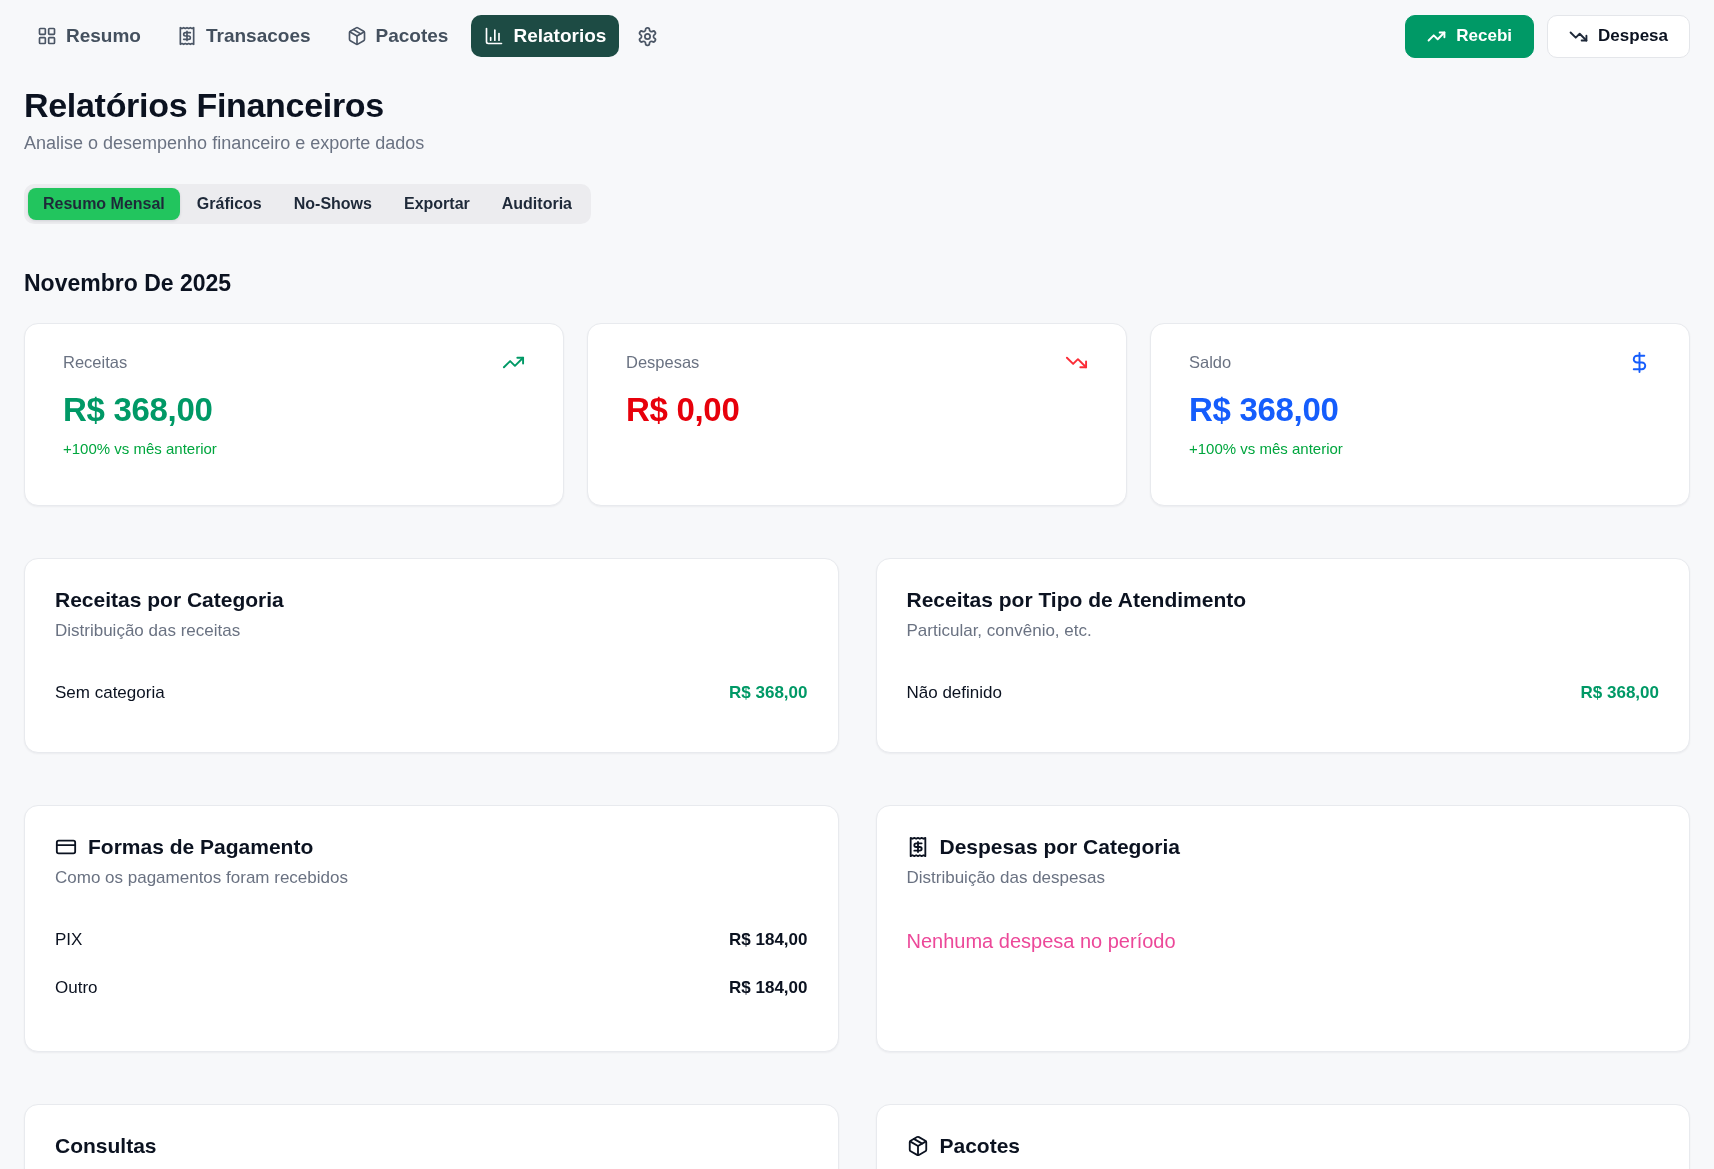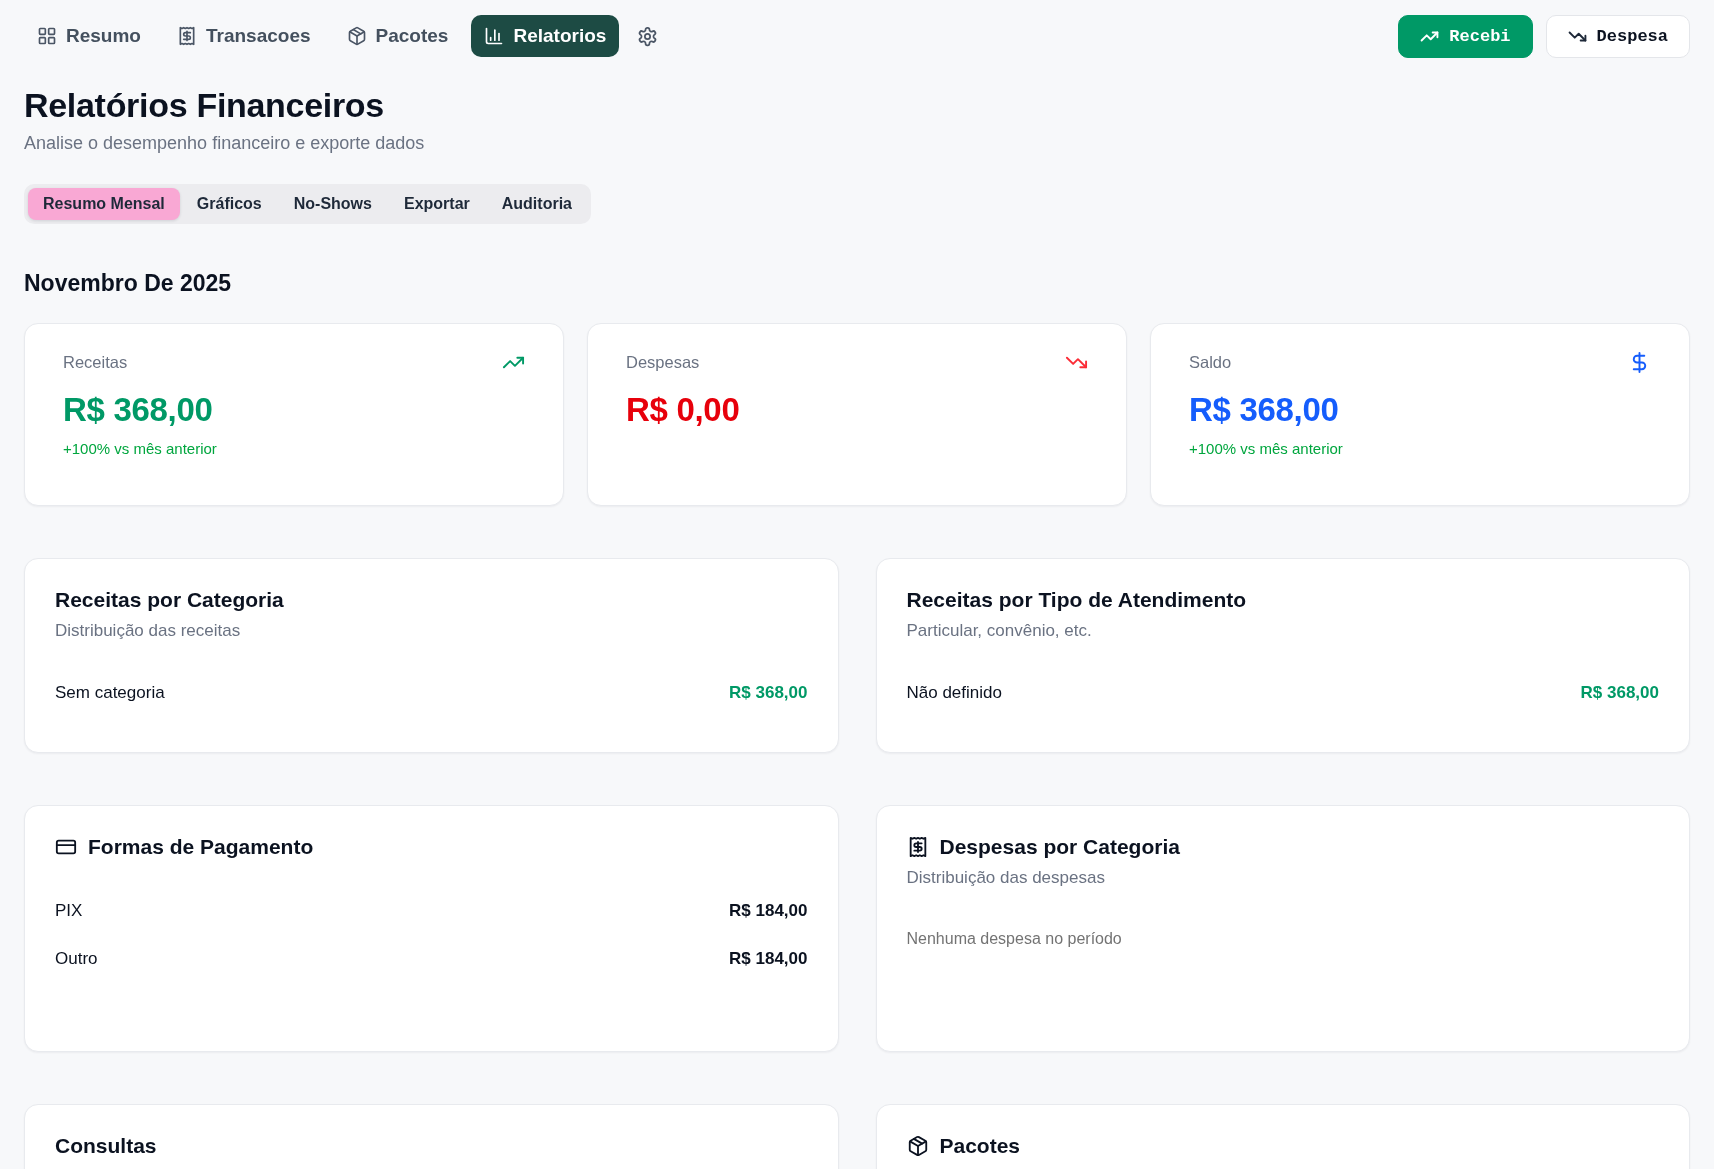--- a/index.html
+++ b/index.html
@@ -23,38 +23,38 @@
   .nav-item svg { width: 20px; height: 20px; stroke: #4a5565; }
   .nav-item.active { background: #1d4b44; color: #ffffff; }
   .nav-item.active svg { stroke: #ffffff; }
   .nav-gear { padding: 10px 8px; background: none; border: none; cursor: pointer; display: flex; }
   .nav-gear svg { width: 21px; height: 21px; stroke: #4a5565; }
   .nav-right { display: flex; align-items: center; gap: 13px; }
   .btn {
     display: flex; align-items: center; gap: 10px;
     height: 43px; padding: 0 21px; border-radius: 10px;
     font-size: 17px; font-weight: 700; cursor: pointer;
-    font-family: Liberation Mono, monospace;
+    font-family: Liberation Sans, sans-serif;
   }
   .btn-green { background: #009966; border: 1px solid #009966; color: #ffffff; }
   .btn-green svg { stroke: #ffffff; width: 19px; height: 19px; }
   .btn-white { background: #ffffff; border: 1px solid #e4e6ea; color: #0b1220; text-align: center; }
   .btn-white svg { stroke: #1e2939; width: 19px; height: 19px; }
 
   
   .page-title { margin-top: 26px; font-size: 34px; font-weight: 700; letter-spacing: -0.3px; color: #0b1220; }
   .page-subtitle { margin-top: 8px; font-size: 18px; color: #6a7282; }
 
   
   .tabs { display: inline-flex; align-items: center; margin-top: 30px; background: #ececef; border-radius: 10px; padding: 4px; gap: 2px; }
   .tab {
     padding: 7px 15px; border-radius: 8px; border: none; background: transparent;
     font-size: 16px; font-weight: 600; color: #1e2939; cursor: pointer; font-family: inherit;
   }
-  .tab.active { background: #f9a8d4; box-shadow: 0 1px 3px rgba(16,24,40,.12); }
+  .tab.active { background: #22c55e; box-shadow: 0 1px 3px rgba(16,24,40,.12); }
 
   
   .section-title { margin-top: 46px; font-size: 23px; font-weight: 700; color: #0b1220; }
 
   
   .card {
     background: #ffffff; border: 1px solid #e8eaee; border-radius: 14px;
     box-shadow: 0 1px 2px rgba(16,24,40,.05);
   }
   .stats-grid { margin-top: 26px; display: grid; grid-template-columns: 1fr 1fr 1fr; gap: 23px; }
@@ -76,21 +76,21 @@
   .wide-card { padding: 29px 30px; }
   .wide-title { display: flex; align-items: center; gap: 11px; font-size: 21px; font-weight: 700; color: #0b1220; }
   .wide-title svg { width: 22px; height: 22px; stroke: #0b1220; }
   .wide-subtitle { margin-top: 9px; font-size: 17px; color: #6a7282; }
   .rows { margin-top: 42px; display: flex; flex-direction: column; gap: 28px; }
   .row-line { display: flex; align-items: center; justify-content: space-between; font-size: 17px; }
   .row-label { color: #0b1220; }
   .row-value { font-weight: 700; }
   .row-value.green { color: #009966; }
   .row-value.dark { color: #0b1220; }
-  .empty-note { margin-top: 42px; font-size: 16px; color: #737373; }
+  .empty-note { margin-top: 42px; font-size: 20px; color: #ec4899; }
   .row2-card { height: 195px; }
   .row3-card { height: 247px; }
   .row4-card { height: 220px; padding: 29px 30px; }
 </style>
 </head>
 <body>
 
 <div class="page">
 
   
@@ -235,20 +235,21 @@
   
   <div class="two-col">
     <div class="card wide-card row3-card">
       <div class="wide-title">
         <svg viewBox="0 0 24 24" fill="none" stroke-width="2" stroke-linecap="round" stroke-linejoin="round">
             <rect width="20" height="14" x="2" y="5" rx="2"></rect>
             <line x1="2" x2="22" y1="10" y2="10"></line>
           </svg>
         <span>Formas de Pagamento</span>
       </div>
+      <div class="wide-subtitle">Como os pagamentos foram recebidos</div>
       <div class="rows">
         <div class="row-line">
           <span class="row-label">PIX</span>
           <span class="row-value dark">R$ 184,00</span>
         </div>
         <div class="row-line">
           <span class="row-label">Outro</span>
           <span class="row-value dark">R$ 184,00</span>
         </div>
       </div>

